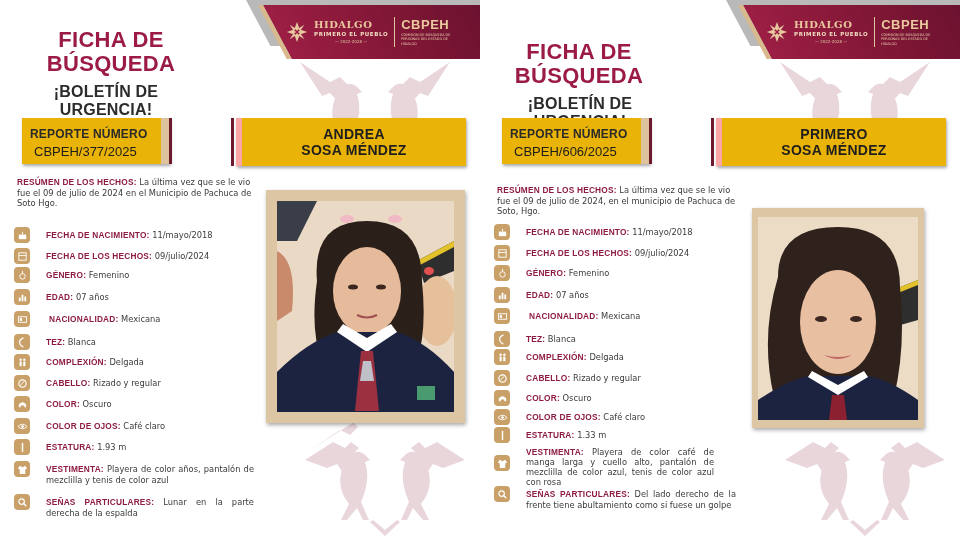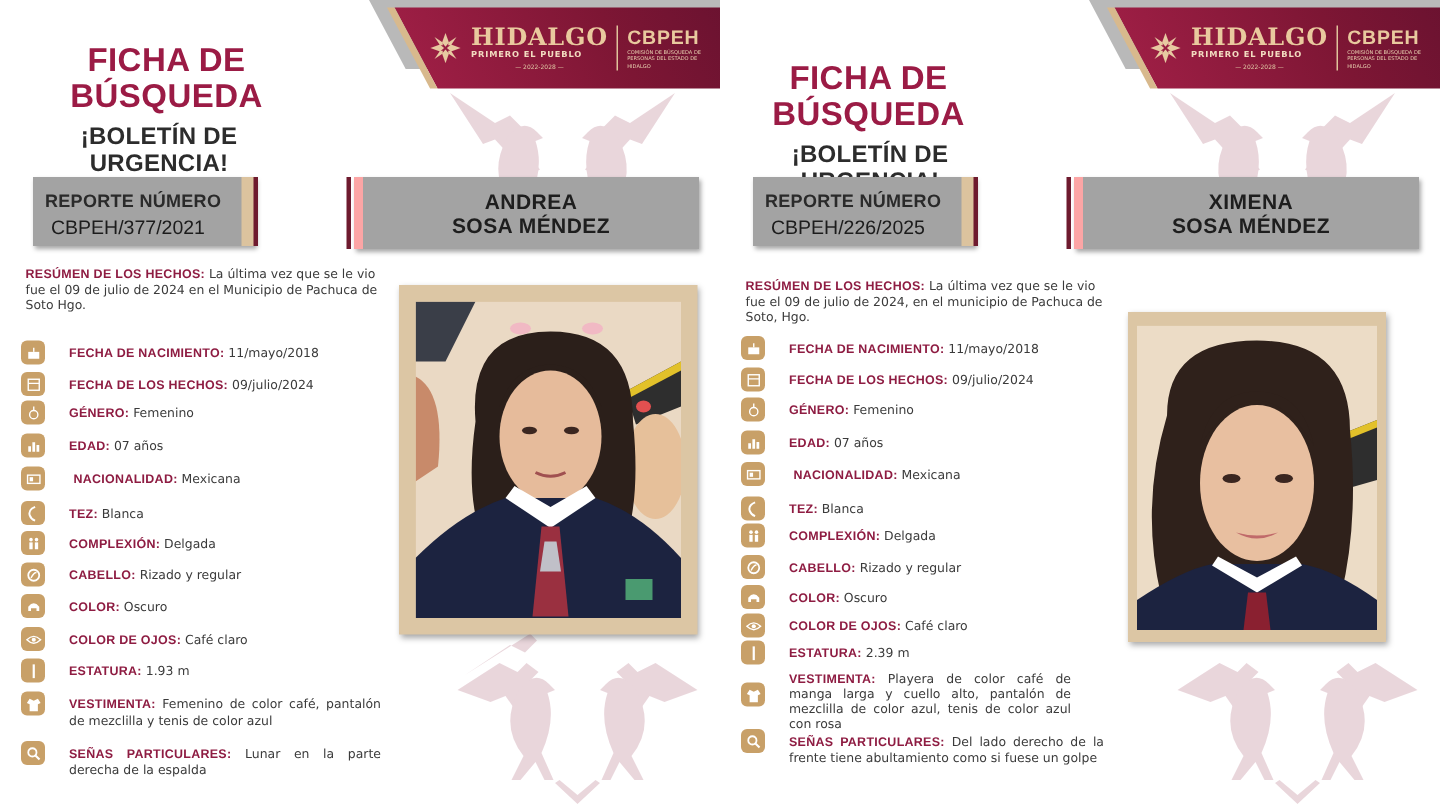--- a/index.html
+++ b/index.html
@@ -9,40 +9,40 @@
   .poster.left{left:0;}
   .poster.right{left:480px;}
 
   
   .banner-shadow{position:absolute;top:0;left:246px;width:240px;height:46px;background:#b9b9b9;transform:skewX(28deg);transform-origin:top left;}
   .banner{position:absolute;top:5px;left:258px;width:230px;height:54px;background:linear-gradient(90deg,#9c1e44 0%,#7d1634 60%,#6a1230 100%);transform:skewX(28deg);transform-origin:top left;border-left:5px solid #d8b98d;}
   .banner-content{position:absolute;top:10px;left:286px;width:190px;height:44px;display:flex;align-items:center;gap:6px;color:#e7c9a1;}
   .star{width:22px;height:22px;position:relative;}
   .star svg{width:22px;height:22px;}
   .hid-block{display:flex;flex-direction:column;line-height:1;}
-  .hid-title{font-family:"DejaVu Serif","Liberation Serif",serif;font-weight:bold;font-size:16px;letter-spacing:0.5px;color:#e9c99e;}
+  .hid-title{font-family:"DejaVu Serif","Liberation Serif",serif;font-weight:bold;font-size:10px;letter-spacing:0.5px;color:#e9c99e;}
   .hid-sub{font-size:5.5px;font-weight:bold;letter-spacing:0.6px;color:#f2dcc0;margin-top:2px;}
   .hid-years{font-size:4px;color:#e0c7a4;margin-top:2px;text-align:center;}
   .vsep{width:1px;height:30px;background:#e0c39c;}
   .cb-block{display:flex;flex-direction:column;line-height:1;}
   .cb-title{font-family:Liberation Sans, sans-serif;font-weight:bold;font-size:13px;color:#e9c99e;letter-spacing:0.5px;}
   .cb-sub{font-size:3.4px;color:#e8d0b0;margin-top:2px;line-height:1.3;max-width:62px;}
 
   
   .pattern{position:absolute;opacity:0.55;}
   .pattern svg{display:block;}
 
   
   .title{position:absolute;left:16px;top:28px;width:190px;text-align:center;font-family:"Liberation Sans",sans-serif;font-weight:900;font-size:22px;line-height:24px;color:#9b1b45;letter-spacing:0.3px;}
   .subtitle{position:absolute;left:6px;top:83px;width:200px;text-align:center;font-family:"Liberation Sans",sans-serif;font-weight:bold;font-size:16px;color:#2c2c2c;letter-spacing:0.2px;}
   .poster.right .title{top:40px;left:4px;}
   .poster.right .subtitle{top:95px;left:0px;}
 
   
-  .card{position:absolute;background:#a3a3a3;box-shadow:1px 2px 3px rgba(0,0,0,0.35);}
+  .card{position:absolute;background:#eab308;box-shadow:1px 2px 3px rgba(0,0,0,0.35);}
   .report-card{left:22px;top:118px;width:148px;height:46px;border-right:9px solid #dcc39e;}
   .report-card::after{content:"";position:absolute;right:-11px;top:0;width:3px;height:100%;background:#6e1a2e;}
   .report-label{position:absolute;left:8px;top:9px;font-family:"Liberation Sans",sans-serif;font-weight:bold;font-size:12px;color:#2a2a2a;letter-spacing:0.2px;}
   .report-num{position:absolute;left:12px;top:26px;font-family:"Liberation Sans",sans-serif;font-size:13px;color:#1c1c1c;}
   .name-card{left:236px;top:118px;width:230px;height:48px;border-left:6px solid #fca5a5;}
   .name-card::before{content:"";position:absolute;left:-11px;top:0;width:3px;height:100%;background:#6e1a2e;}
   .name-text{position:absolute;left:0;top:8px;width:100%;text-align:center;font-family:"Liberation Sans",sans-serif;font-weight:bold;font-size:14px;line-height:16px;color:#1e1e1e;letter-spacing:0.3px;}
 
   
   .summary{position:absolute;left:17px;top:177px;width:240px;font-size:8.3px;line-height:10.5px;color:#3b3b3b;}
@@ -120,21 +120,21 @@
   </div>
 
   <div class="title">
     <div>FICHA DE</div>
     <div>BÚSQUEDA</div>
   </div>
   <div class="subtitle">¡BOLETÍN DE URGENCIA!</div>
 
   <div class="card report-card">
     <span class="report-label">REPORTE NÚMERO</span>
-    <span class="report-num">CBPEH/377/2021</span>
+    <span class="report-num">CBPEH/377/2025</span>
   </div>
 
   <div class="card name-card">
     <div class="name-text">
       <div>ANDREA</div>
       <div>SOSA MÉNDEZ</div>
     </div>
   </div>
 
   <div class="summary">
@@ -238,21 +238,21 @@
           </svg>
         </span>
       <span class="txt"><span class="lbl">ESTATURA:</span><span> 1.93 m</span></span>
     </div>
     <div class="fact just" style="top:238px;width:240px">
       <span class="ic">
           <svg viewBox="0 0 12 12">
             <path d="M3 2 l3 1.5 l3 -1.5 l2 3 l-2 1 v5 h-6 v-5 l-2 -1 z" fill="#fff"></path>
           </svg>
         </span>
-      <span class="txt"><span class="lbl">VESTIMENTA:</span><span> Femenino de color café, pantalón de mezclilla y tenis de color azul</span></span>
+      <span class="txt"><span class="lbl">VESTIMENTA:</span><span> Playera de color años, pantalón de mezclilla y tenis de color azul</span></span>
     </div>
     <div class="fact just" style="top:271px;width:240px">
       <span class="ic">
           <svg viewBox="0 0 12 12">
             <circle cx="5" cy="5" r="3" fill="none" stroke="#fff" stroke-width="1.3"></circle>
             <path d="M7.2 7.2 l3 3" stroke="#fff" stroke-width="1.5"></path>
           </svg>
         </span>
       <span class="txt"><span class="lbl">SEÑAS PARTICULARES:</span><span> Lunar en la parte derecha de la espalda</span></span>
     </div>
@@ -341,26 +341,26 @@
   </div>
 
   <div class="title">
     <div>FICHA DE</div>
     <div>BÚSQUEDA</div>
   </div>
   <div class="subtitle">¡BOLETÍN DE URGENCIA!</div>
 
   <div class="card report-card">
     <span class="report-label">REPORTE NÚMERO</span>
-    <span class="report-num">CBPEH/226/2025</span>
+    <span class="report-num">CBPEH/606/2025</span>
   </div>
 
   <div class="card name-card">
     <div class="name-text">
-      <div>XIMENA</div>
+      <div>PRIMERO</div>
       <div>SOSA MÉNDEZ</div>
     </div>
   </div>
 
   <div class="summary" style="top:185px">
     <span class="lbl">RESÚMEN DE LOS HECHOS:</span><span> La última vez que se le vio fue el 09 de julio de 2024, en el municipio de Pachuca de Soto, Hgo.</span>
   </div>
 
   <div class="facts" style="top:224px">
     <div class="fact" style="top:3px">
@@ -451,21 +451,21 @@
           </svg>
         </span>
       <span class="txt"><span class="lbl">COLOR DE OJOS:</span><span> Café claro</span></span>
     </div>
     <div class="fact" style="top:206px">
       <span class="ic">
           <svg viewBox="0 0 12 12">
             <rect x="5.2" y="1" width="1.6" height="10" fill="#fff"></rect>
           </svg>
         </span>
-      <span class="txt"><span class="lbl">ESTATURA:</span><span> 2.39 m</span></span>
+      <span class="txt"><span class="lbl">ESTATURA:</span><span> 1.33 m</span></span>
     </div>
     <div class="fact just" style="top:223px;width:220px">
       <span class="ic" style="margin-top:8px">
           <svg viewBox="0 0 12 12">
             <path d="M3 2 l3 1.5 l3 -1.5 l2 3 l-2 1 v5 h-6 v-5 l-2 -1 z" fill="#fff"></path>
           </svg>
         </span>
       <span class="txt" style="line-height:10px"><span class="lbl">VESTIMENTA:</span><span> Playera de color café de manga larga y cuello alto, pantalón de mezclilla de color azul, tenis de color azul con rosa</span></span>
     </div>
     <div class="fact just" style="top:265px;width:242px">

